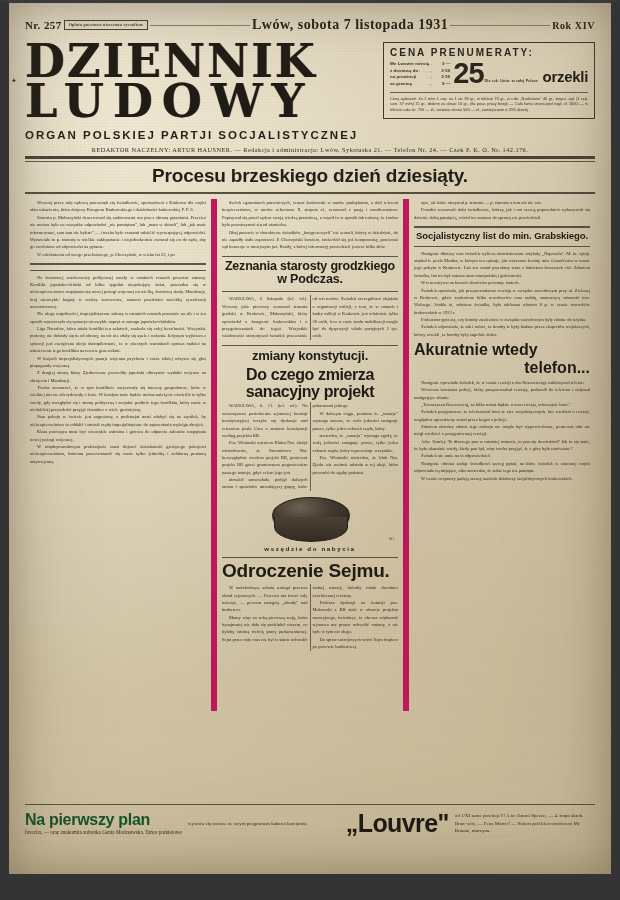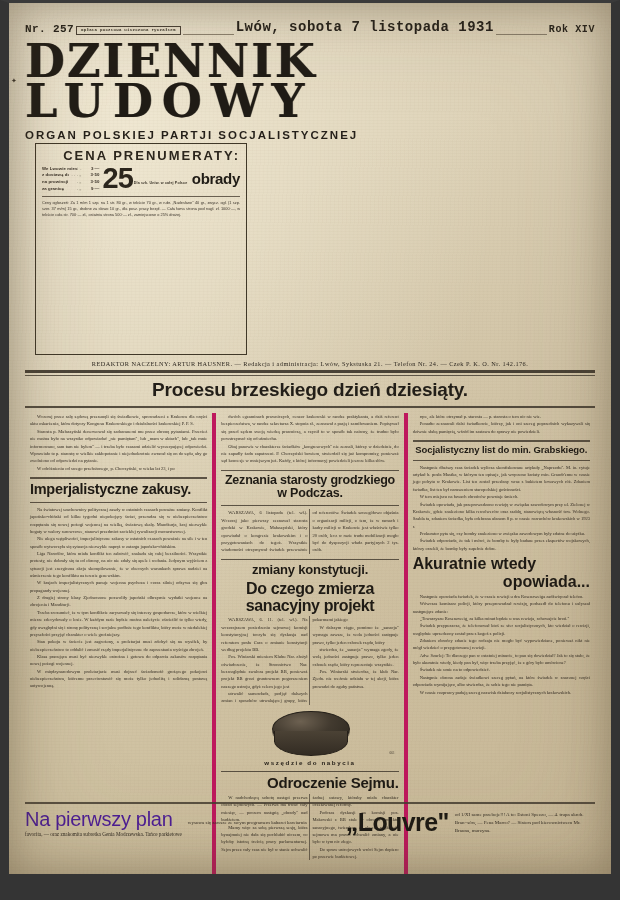--- a/index.html
+++ b/index.html
@@ -37,38 +37,38 @@
     pointer-events:none;
   }
   .vign{
     position:absolute;inset:0;pointer-events:none;
     box-shadow:inset 0 0 42px rgba(86,70,44,.40), inset 0 0 110px rgba(86,70,44,.22);
   }
   .content{position:absolute;left:0;top:0;right:0;bottom:0;padding:0 16px;}
 
   
   .topbar{
-    display:flex;align-items:flex-end;gap:2px;
+    display:flex;align-items:center;gap:2px;
     height:20px;margin-top:12px;
-    font-family:Liberation Mono, monospace;
+    font-family:Liberation Serif, serif;
     color:#25211a;
   }
   .issue-no{font-size:11px;font-weight:700;letter-spacing:.4px;white-space:nowrap;}
   .stamp{
     border:1px solid #4a4135;
     font-size:4.1px;letter-spacing:.25px;font-weight:700;
     padding:1.5px 4px;white-space:nowrap;color:#3b3529;
     line-height:1;
   }
   .rule-thin{flex:1;height:1px;background:#6d6250;opacity:.75;}
   .dateline{font-size:14px;font-weight:700;letter-spacing:.5px;white-space:nowrap;}
   .rok{font-size:10px;font-weight:700;letter-spacing:.6px;white-space:nowrap;}
 
   
-  .mast-wrap{display:flex;align-items:flex-start;margin-top:5px;flex-direction:column;}
+  .mast-wrap{display:flex;align-items:flex-start;margin-top:5px;}
   .mast-left{flex:1;min-width:0;}
   .mast-title{
     font-family:"DejaVu Serif", serif;
     font-weight:700;
     color:#201c16;
     letter-spacing:2px;
     line-height:.92;
     text-shadow:.5px 0 0 rgba(32,28,22,.5), -.5px 0 0 rgba(32,28,22,.35);
   }
   .mast-l1{font-size:46px;}
@@ -80,33 +80,33 @@
   }
 
   
   .pricebox{
     width:212px;flex:0 0 212px;margin-left:10px;margin-top:2px;
     border:1.5px solid #403828;padding:4px 6px 5px;
     font-family:"Liberation Sans", sans-serif;color:#2c261d;
     box-sizing:border-box;
   }
   .price-hd{
-    text-align:right;font-size:13px;font-weight:700;letter-spacing:2.0px;
+    text-align:left;font-size:10px;font-weight:700;letter-spacing:2.0px;
     margin-bottom:3px;
   }
   .price-body{display:flex;align-items:center;}
   .price-rows{flex:1;min-width:0;}
   .price-row{
     display:flex;font-size:4.3px;line-height:1.55;font-weight:700;
     letter-spacing:.1px;color:#372f25;
   }
   .price-row .lbl{flex:1;white-space:nowrap;overflow:hidden;}
   .price-row .dots{flex:0 0 auto;opacity:.55;padding:0 2px;}
   .price-row .amt{flex:0 0 16px;text-align:right;}
-  .price-big{display:flex;align-items:center;margin-left:3px;}
+  .price-big{display:flex;align-items:flex-end;margin-left:3px;}
   .big25{font-size:29px;font-weight:700;line-height:.82;letter-spacing:-1px;color:#20
 1c16;}
   .big-right{margin-left:1px;}
   .big-note{font-size:3.6px;font-weight:700;letter-spacing:.15px;color:#3b3429;white-space:nowrap;}
   .big-gr{font-size:15px;font-weight:700;letter-spacing:-.3px;line-height:.9;color:#201c16;}
   .price-foot{
     margin-top:4px;border-top:1px solid #6a6051;padding-top:3px;
     font-size:3.9px;line-height:1.5;text-align:justify;color:#3a332a;font-weight:400;
   }
 
@@ -132,21 +132,21 @@
     font-size:19px;text-align:center;letter-spacing:-.2px;margin-top:3px;
   }
   .rule-after-head{height:2px;background:#3d362b;margin-top:5px;opacity:.85;}
 
   
   .cols{display:flex;margin-top:5px;height:512px;}
   .col{
     flex:1;min-width:0;position:relative;
     padding:0 5px;box-sizing:border-box;
   }
-  .col + .col{border-left:4px solid #be185d;}
+  .col + .col{border-left:6px solid #be185d;}
   .body-txt{
     font-family:"Liberation Serif", serif;
     font-size:4.55px;line-height:1.62;text-align:justify;
     color:#322b22;hyphens:auto;
   }
   .body-txt p{margin:0;text-indent:7px;}
 
   .sec-rule{height:1.6px;background:#453d31;margin:5px 0 3px;opacity:.85;}
   .sec-rule.thin{height:1px;}
 
@@ -154,21 +154,21 @@
     font-family:"Liberation Sans", sans-serif;
     font-weight:700;color:#1f1b15;line-height:1.05;
   }
   .sh-imperial{font-size:14.5px;letter-spacing:-.3px;margin:2px 0 3px;}
   .sh-zeznania{font-size:12.5px;letter-spacing:-.2px;text-align:center;margin:2px 0 3px;}
   .sh-doczego{font-size:16px;letter-spacing:-.4px;text-align:center;line-height:1.05;margin:3px 0 2px;}
   .sh-konst{font-size:13px;text-align:center;margin:0 0 4px;letter-spacing:-.2px;}
   .sh-socjal{font-size:9.5px;text-align:center;letter-spacing:-.1px;margin:1px 0 3px;}
   .sh-akur{font-size:16px;margin:3px 0 2px;line-height:1.12;}
   .sh-akur .r2{display:block;text-align:right;}
-  .sh-odrocz{font-size:15px;text-align:right;letter-spacing:-.2px;margin:3px 0 3px;}
+  .sh-odrocz{font-size:19px;text-align:left;letter-spacing:-.2px;margin:3px 0 3px;}
 
   .twocol{column-count:2;column-gap:5px;column-rule:1px solid #6b6150;}
 
   
   .ad-globin{margin:6px 0 2px;text-align:center;}
   .tin{
     position:relative;width:82px;height:46px;margin:0 auto;
   }
   .tin .lid{
     position:absolute;left:3px;top:0;width:76px;height:34px;
@@ -213,21 +213,21 @@
 
   
   .bottom{
     position:absolute;left:16px;right:16px;bottom:36px;
   }
   .bot-rule{height:1.5px;background:#453d31;opacity:.85;}
   .bot-row{display:flex;align-items:center;margin-top:4px;gap:6px;}
   .bot-a{flex:0 0 auto;}
   .bot-big{
     font-family:"Liberation Sans", sans-serif;
-    font-size:20px;font-weight:400;color:#4c1d95;letter-spacing:-.3px;line-height:1.1;
+    font-size:16px;font-weight:700;color:#14532d;letter-spacing:-.3px;line-height:1.1;
   }
   .bot-sub{
     font-family:"Liberation Serif", serif;
     font-size:5.2px;color:#332c23;margin-top:1px;line-height:1.4;
   }
   .bot-mid{flex:0 0 152px;font-family:"Liberation Serif",serif;font-size:5px;line-height:1.5;color:#332c23;}
   .louvre{
     font-family:"Liberation Sans", sans-serif;
     font-size:25px;font-weight:700;color:#1d1a14;letter-spacing:-.6px;
     white-space:nowrap;flex:0 0 auto;
@@ -285,21 +285,21 @@
             <div class="price-row">
               <span class="lbl">za granicę</span>
               <span class="dots">. „</span>
               <span class="amt">9·—</span>
             </div>
           </div>
           <div class="price-big">
             <span class="big25">25</span>
             <span class="big-right">
               <span class="big-note">Dla szk. Uniw. w całej Polsce</span>
-              <span class="big-gr">obrady</span>
+              <span class="big-gr">orzekli</span>
             </span>
           </div>
         </div>
         <div class="price-foot">Ceny ogłoszeń: Za 1 m/m 1 szp. na 1 str. 80 gr., w tekście 70 gr., w rubr. „Nadesłane" 40 gr., zwycz. ogł. (1 szp. szer. 37 m/m) 15 gr., drobne za słowo 10 gr., dla posz. pracy bezpł. — Cała łama strona pod nagł. zł. 1000·—, w tekście cała str. 700·— zł., ostatnia strona 500·— zł., zamiejscowe o 25% drożej.</div>
       </div>
     </div>
 
     <div class="editor-line">REDAKTOR NACZELNY:  ARTUR HAUSNER. — Redakcja i administracja: Lwów, Sykstuska 21. — Telefon Nr. 24. — Czek P. K. O. Nr. 142.176.</div>
     <div class="rule-heavy"></div>
     <div class="rule-med"></div>
@@ -309,21 +309,20 @@
 
     <div class="cols">
 
       <div class="col">
         <div class="body-txt">
           <p>Wczoraj przez salę sądową przesunęli się świadkowie, sprowadzeni z Krakowa dla części aktu oskarżenia, która dotyczy Kongresu Krakowskiego i działalności krakowskiej P. P. S.</p>
           <p>Starosta p. Małaszyński denerwował się zadawanemi mu przez obronę pytaniami. Przecież nie można było na wszystko odpowiadać „nie pamiętam", lub „mam w aktach", lub „tak mnie informowano, sam tam nie byłem" — i trzeba było czasami udzielić wyczerpującej odpowiedzi. Wprawiało to p. starostę w wielkie zakłopotanie i niejednokrotnie zwracał się on do sądu, aby go zwolniono od odpowiedzi na pytanie.</p>
           <p>W odróżnieniu od swego przełożonego, p. Choczyński, w wieku lat 23, i po</p>
         </div>
         <div class="sec-rule"></div>
-        <div class="sec-head sh-imperial">Imperjalistyczne zakusy.</div>
         <div class="sec-rule thin"></div>
         <div class="body-txt">
           <p>Na światowej szachownicy politycznej zaszły w ostatnich czasach poważne zmiany. Konflikt japońsko-chiński od kilku tygodni niepokojący świat, przeradza się w niebezpieczeństwo rozpętania się nowej pożogi wojennej na wielką, światową skalę. Mandżurja, kraj niezwykle bogaty w walory surowcowe, stanowi przedmiot zaciekłej rywalizacji mocarstwowej.</p>
           <p>Nie ulega wątpliwości, imperjalistyczne zakusy w ostatnich czasach poważnie na sile i w ten sposób wytworzyła się sytuacja niezwykle napręż w zatargu japońsko-chińskim.</p>
           <p>Liga Narodów, która miała konflikt ten załatwić, znalazła się całej bezsilności. Wszystkie protesty, nie dobrały się tu od obrony, na nic nie zdały się apele i wołania. Jedynym wyjściem z sytuacji jest energiczna akcja skompilowanie, że w obecnych warunkach sprawa nadziei na uśmierzenie tego konfliktu na terenie genewskim.</p>
           <p>W krajach imperjalistycznych panuje wojenna psychoza i coraz silniej odzywa się głos propagandy wojennej.</p>
           <p>Z drugiej strony klasy Zjednoczone pozwoliły japoński olbrzymie wydatki wojenne na zbrojenia i Mandżurji.</p>
           <p>Trzeba zrozumieć, że w tym konflikcie zarysowały się interesy gospodarcze, które w wielkiej mierze zdecydowały o losie. W każdym razie będzie można należycie oświetlić to tylko wtedy, gdy uwzględni się i stronę polityczną i socjalne podłoże tego konfliktu, który może w niedalekiej przyszłości przyjąć charakter o wiele groźniejszy.</p>
           <p>Stan pokoju w świecie jest zagrożony, a proletarjat musi zdobyć się na wysiłek, by niebezpieczeństwo to oddalić i zmusić rządy imperjalistyczne do zaprzestania wyścigu zbrojeń.</p>
           <p>Klasa pracująca musi być niezwykle ostrożna i gotowa do odparcia zakusów rozpętania nowej pożogi wojennej.</p>
@@ -388,21 +387,21 @@
         <div class="sec-rule thin"></div>
         <div class="body-txt">
           <p>Następnie dłuższy czas świadek wylicza skonfiskowane artykuły „Naprzodu". M. in. cytuje artykuł b. posła Mastka, w którym ten opisuje, jak wręczono kwiaty min. Grandr'emu w czasie jego pobytu w Krakowie. List ten został przesłany wraz z bukietem krwawych róż. Zdaniem świadka, list ten był naruszeniem staropolskiej gościnności.</p>
           <p>W tem miejscu na ławach obrońców powstaje śmiech.</p>
           <p>Świadek opowiada, jak przeprowadzono rewizję w związku zawodowym przy ul. Zielonej w Krakowie, gdzie znaleziono kilka rewolwerów oraz szablę, stanowiącą własność tow. Wolnego. Szabla ta, zdaniem świadka, była odebrana ułanom 8 p. w czasie rozruchów krakowskich w 1923 r.</p>
           <p>Prokurator pyta się, czy bomby znaleziono w związku zawodowym były zdatne do użytku.</p>
           <p>Świadek odpowiada, że tak i mówi, że bomby te były badane przez ekspertów wojskowych, którzy orzekli, że bomby były zupełnie dobre.</p>
         </div>
         <div class="sec-head sh-akur">
           <span>Akuratnie wtedy</span>
-          <span class="r2">opowiada...</span>
+          <span class="r2">telefon...</span>
         </div>
         <div class="body-txt">
           <p>Następnie opowiada świadek, że w czasie rewizji u dra Rosenzweiga zadźwięczał telefon.</p>
           <p>Wówczas komisarz policji, który przeprowadzał rewizję, podszedł do telefonu i usłyszał następujące zdanie:</p>
           <p>„Towarzyszu Rosenzweig, za kilka minut będzie u was rewizja, schowajcie broń."</p>
           <p>Świadek przypuszcza, że telefonował ktoś ze sfer socjalistycznych, kto wiedział o rewizji, względnie uprzedzony został przez kogoś z policji.</p>
           <p>Zdaniem obrońcy zdanie tego rodzaju nie mogło być wypowiedziane, ponieważ nikt nie mógł wiedzieć o przygotowanej rewizji.</p>
           <p>Adw. Szurlej: To dlaczego pan w ostatniej minucie, to pan się dowiedział? Jak to się stało, że było akuratnie wtedy, kiedy pan był, więc trzeba przyjąć, że z góry było umówione?</p>
           <p>Świadek nie umie na to odpowiedzieć.</p>
           <p>Następnie obrona zadaje świadkowi szereg pytań, na które świadek w znacznej części odpowiada wymijająco, albo stwierdza, że sobie tego nie pamięta.</p>

